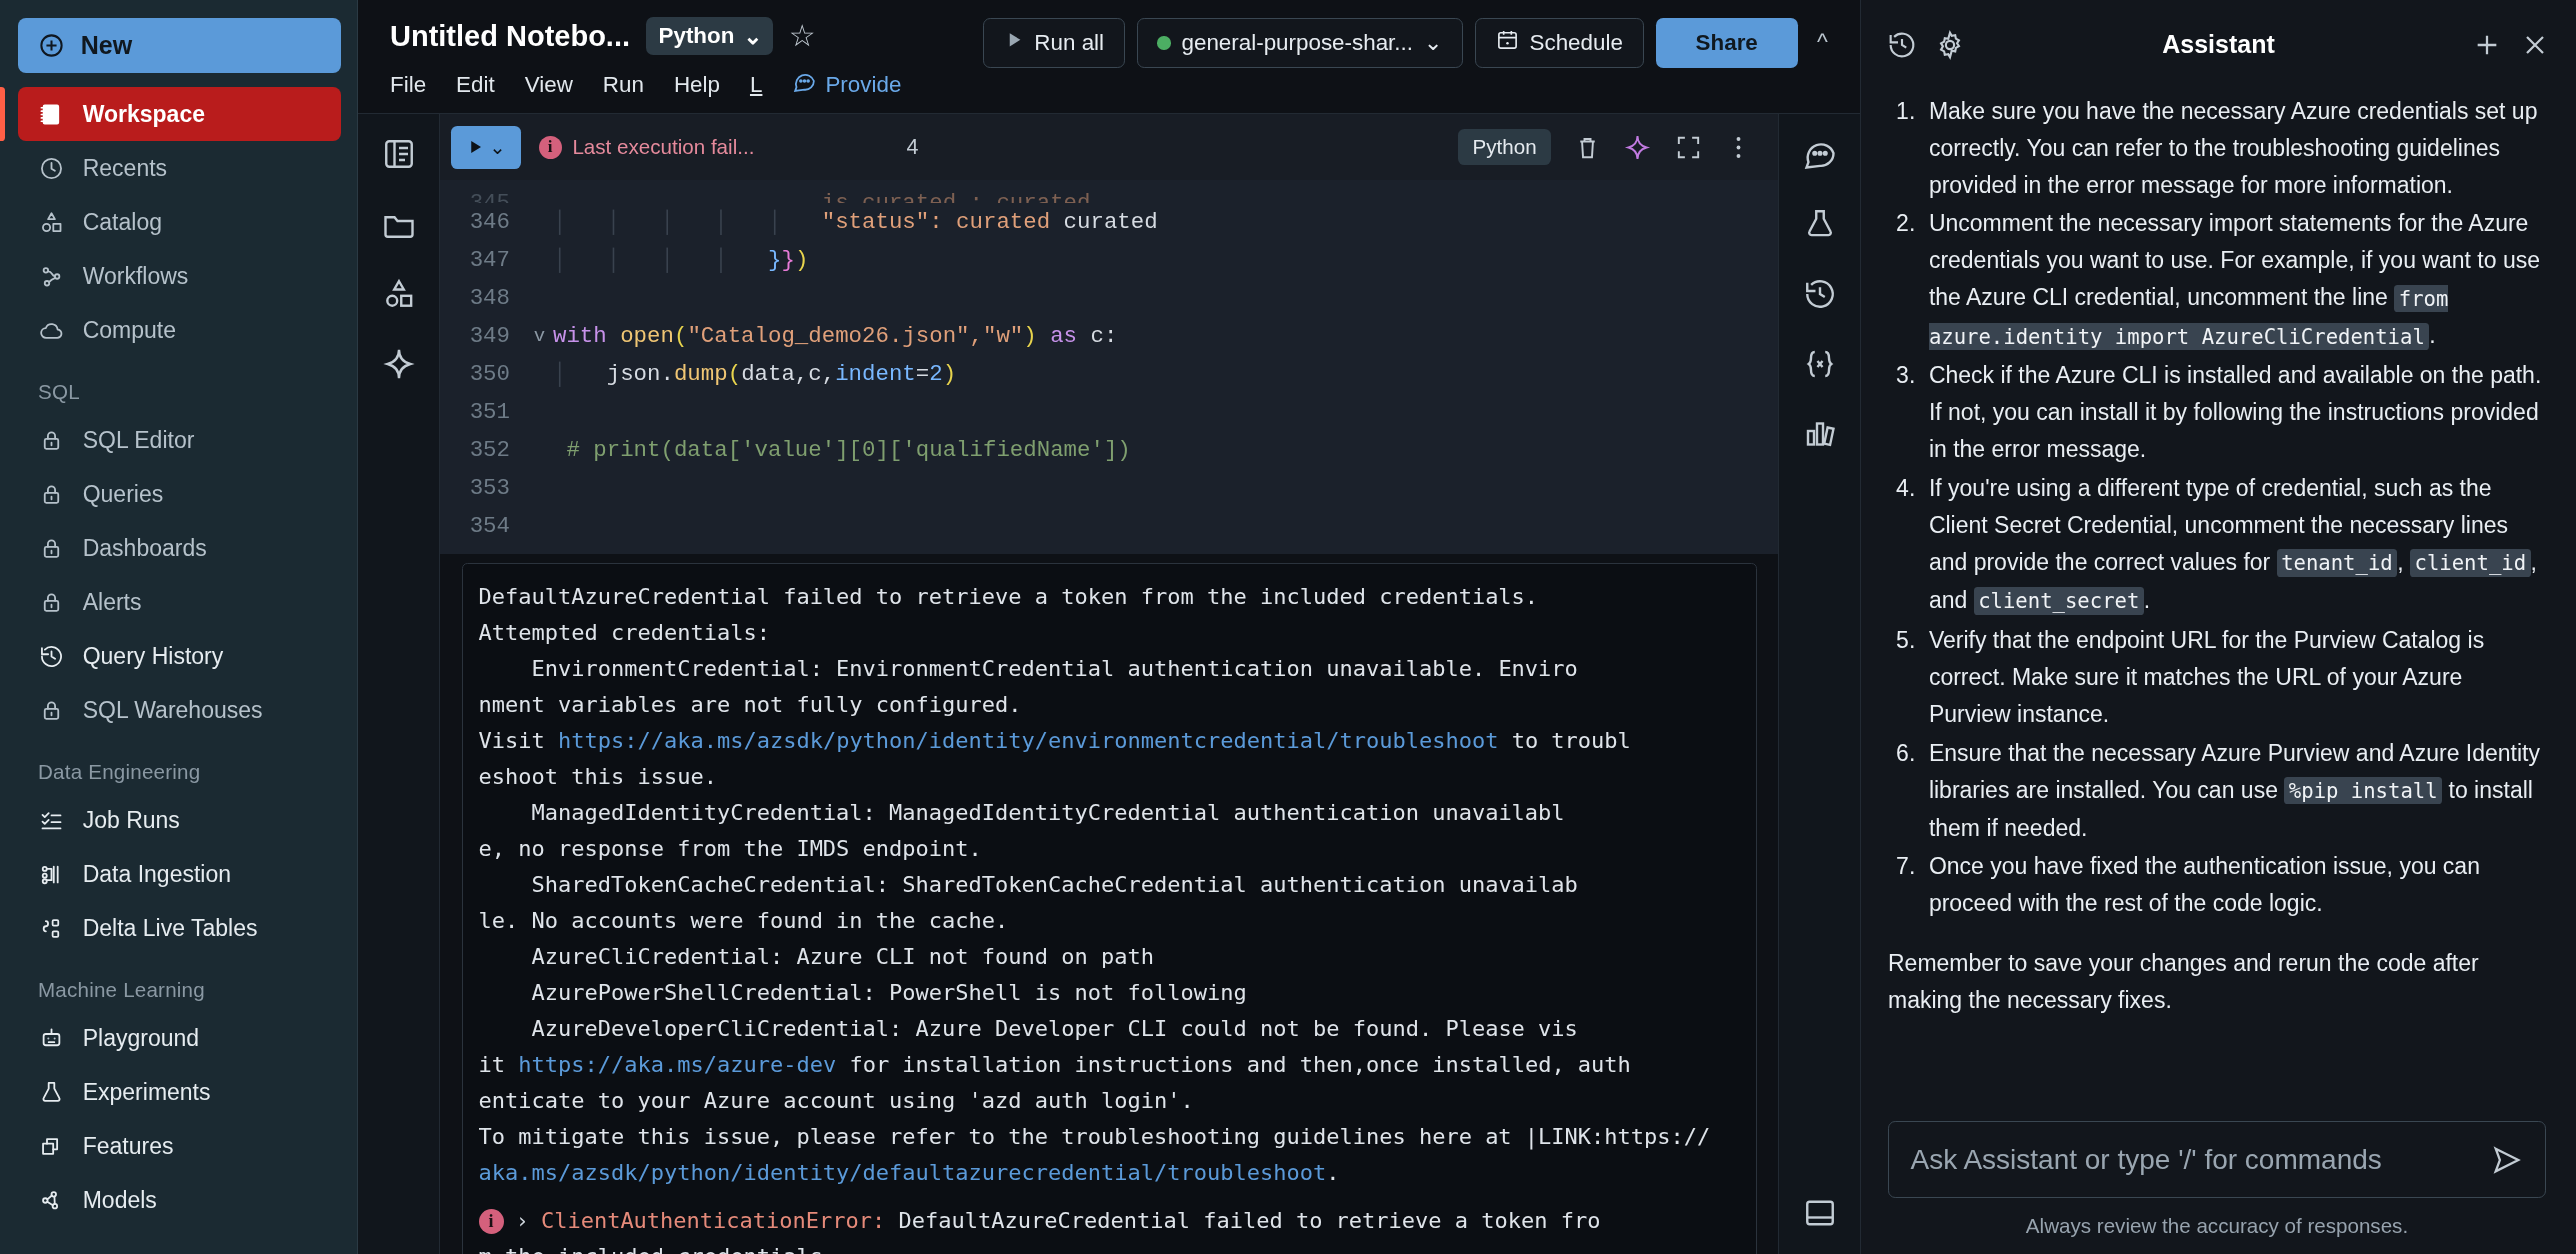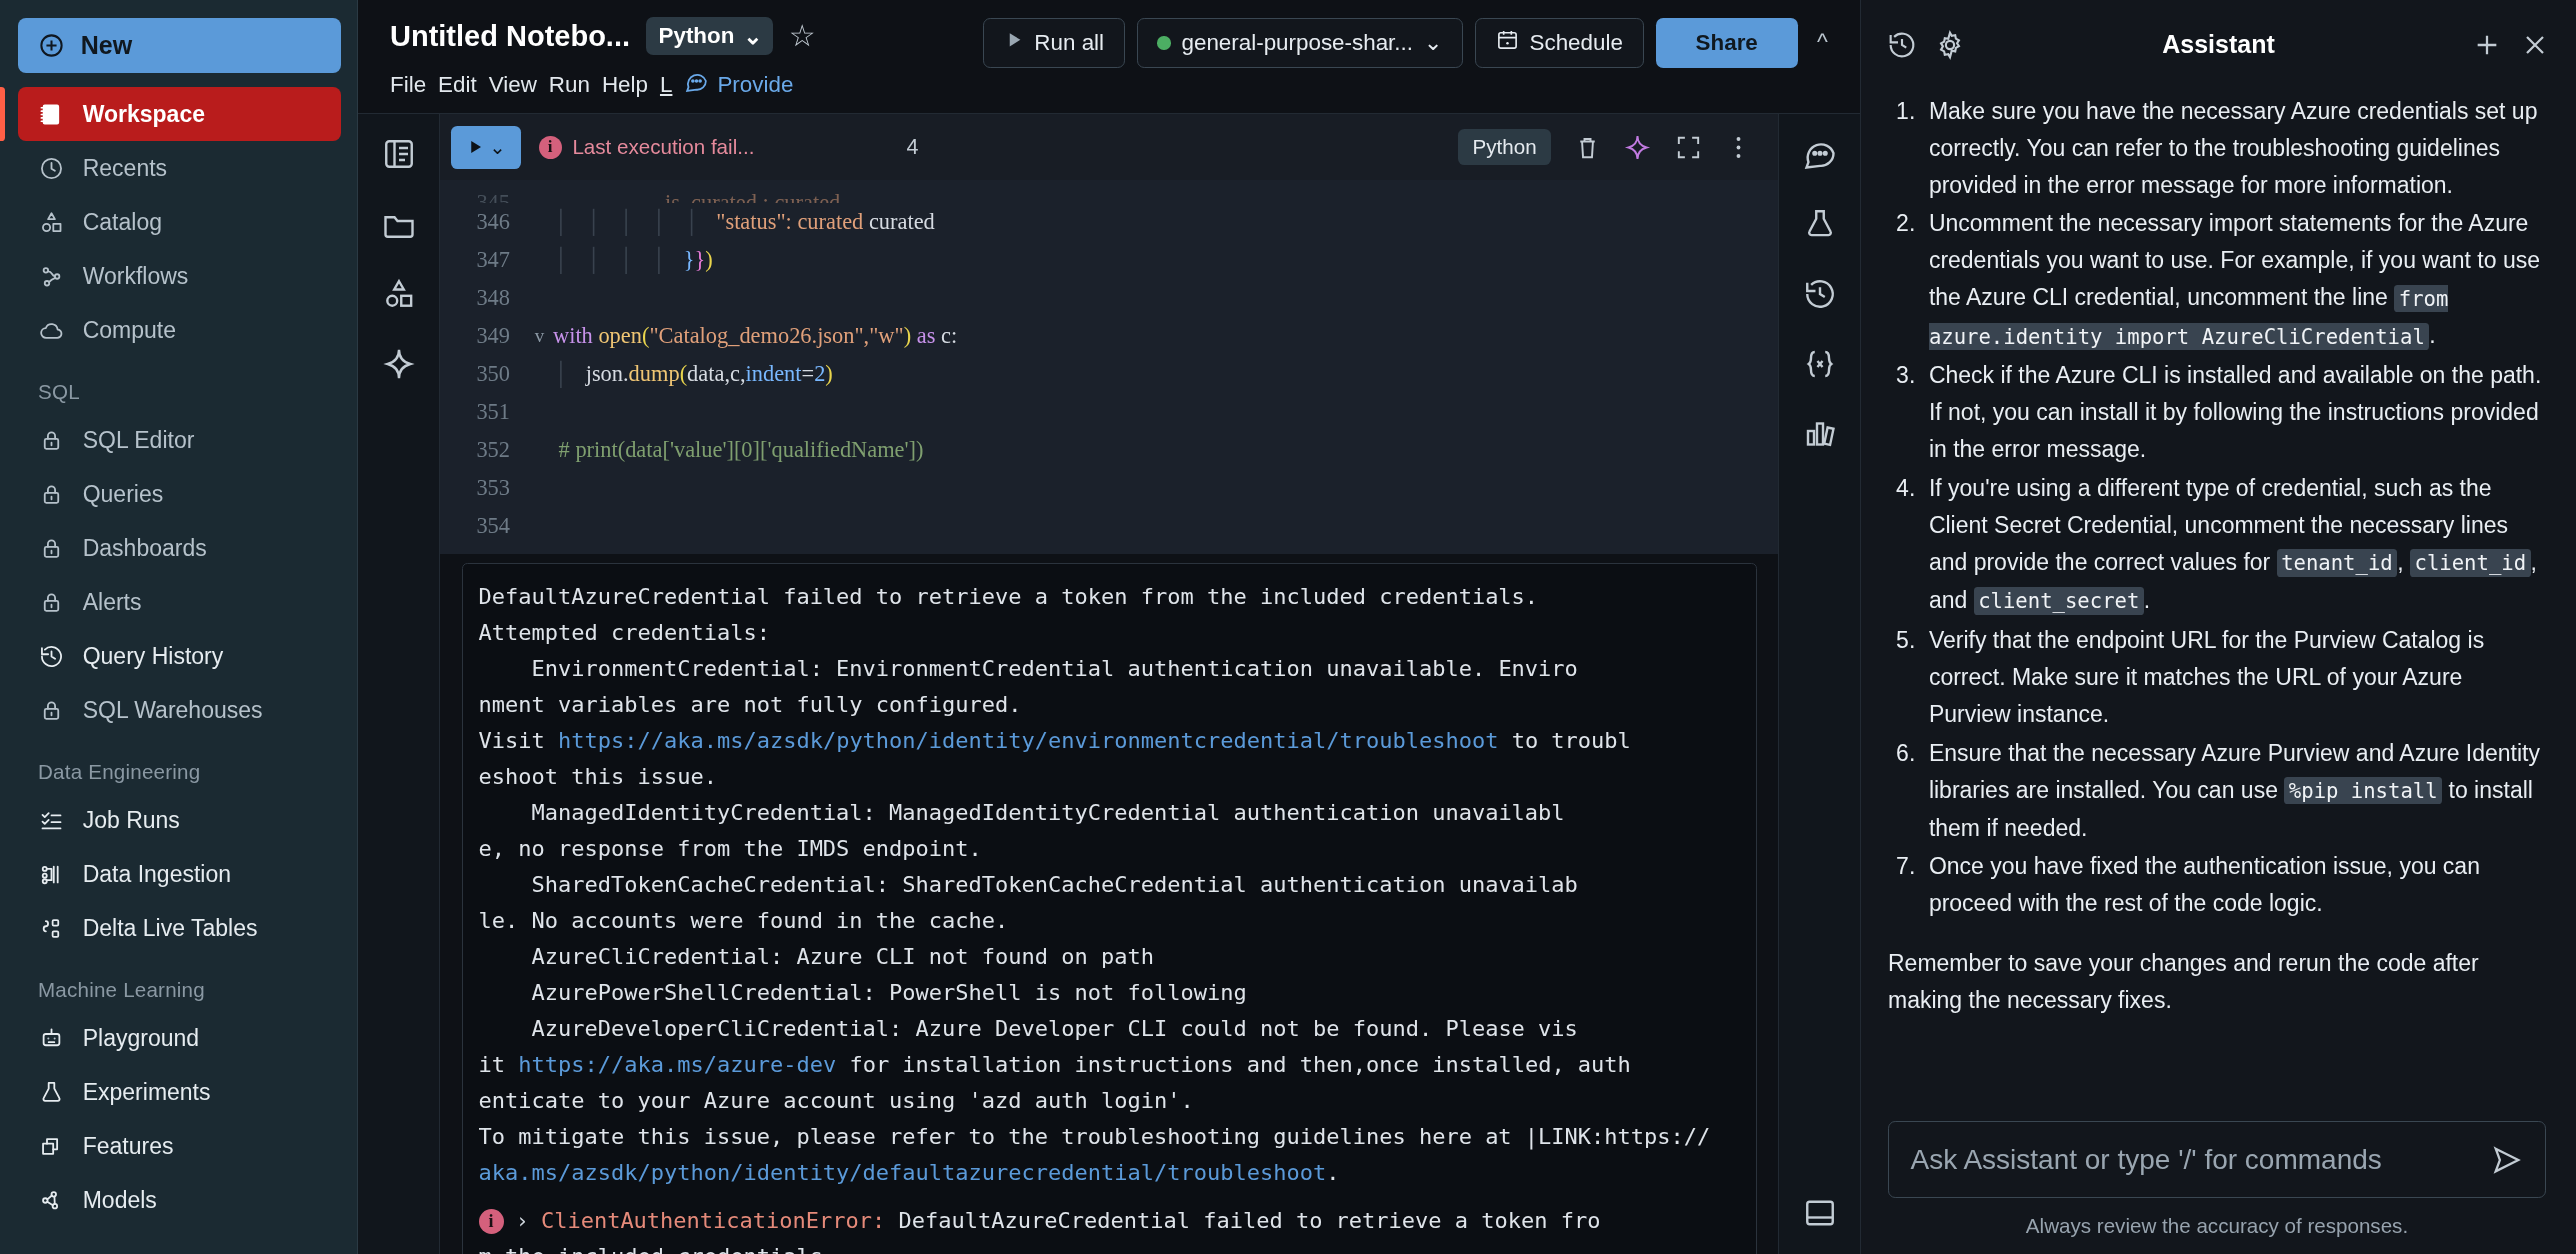--- a/index.html
+++ b/index.html
@@ -88,21 +88,21 @@
   }
   .lang-pill {
     background: #2c3a44; color: #fff;
     border-radius: 7.2px; padding: 5.4px 10.7px 5.4px 12.5px;
     font-size: 22.4px; font-weight: 600;
     display: flex; align-items: center; gap: 9px;
     cursor: pointer;
   }
   .star { color: #c3ccd4; font-size: 30px; line-height: 1; cursor: pointer; }
   .menu-row {
-    display: flex; align-items: center; gap: 12px;
+    display: flex; align-items: center; gap: 30px;
     font-size: 22.4px; color: #e2e8ed; height: 43px;
   }
   .menu-row span { cursor: pointer; white-space: nowrap; }
   .menu-row .lbl-l { text-decoration: underline; }
   .provide {
     color: #6aa9e9; display: flex; align-items: center; gap: 8px; cursor: pointer;
   }
   .hdr-right {
     margin-left: auto; display: flex; align-items: center;
     gap: 12px; padding-top: 5.4px;
@@ -165,21 +165,21 @@
   .py-chip {
     background: #2c3a44; border-radius: 6.3px;
     padding: 6.3px 14.3px; font-size: 20.6px; color: #e5eaef; cursor: pointer;
   }
   .tb-ico { width: 29px; height: 29px; cursor: pointer; display:block; }
   .tb-ico svg { width: 29px; height: 29px; display: block; }
 
   
   .editor {
     background: #1b212b;
-    font-family: Liberation Serif, serif;
+    font-family: Liberation Mono, monospace;
     font-size: 22.4px;
     line-height: 38px;
     padding: 3.6px 0 9px 0;
     position: relative;
     overflow: hidden;
   }
   .code-line { display: flex; height: 38px; white-space: pre; }
   .ln {
     width: 86px; flex: 0 0 86px; text-align: right;
     padding-right: 16px; color: #6e7b87; user-select: none;

